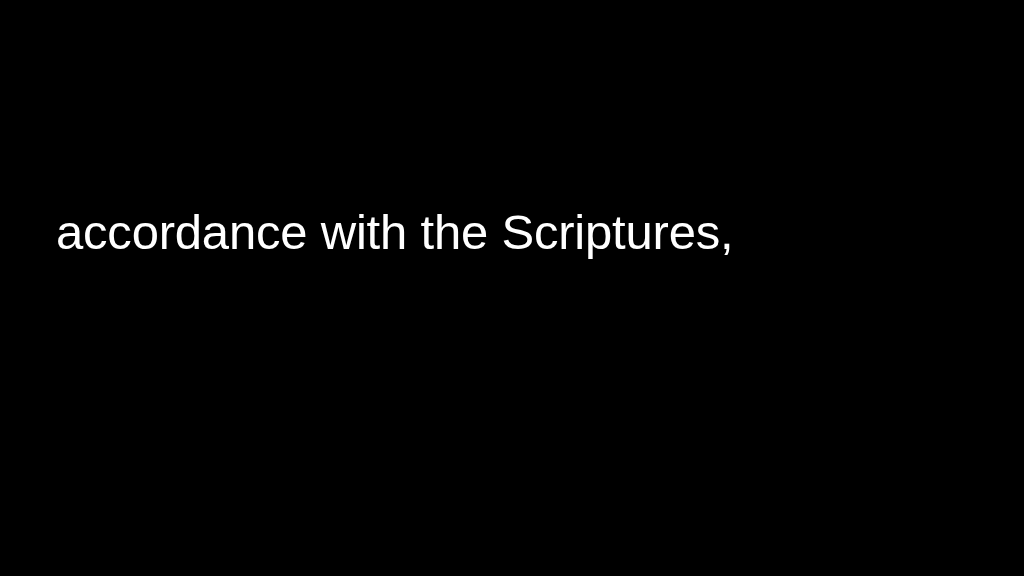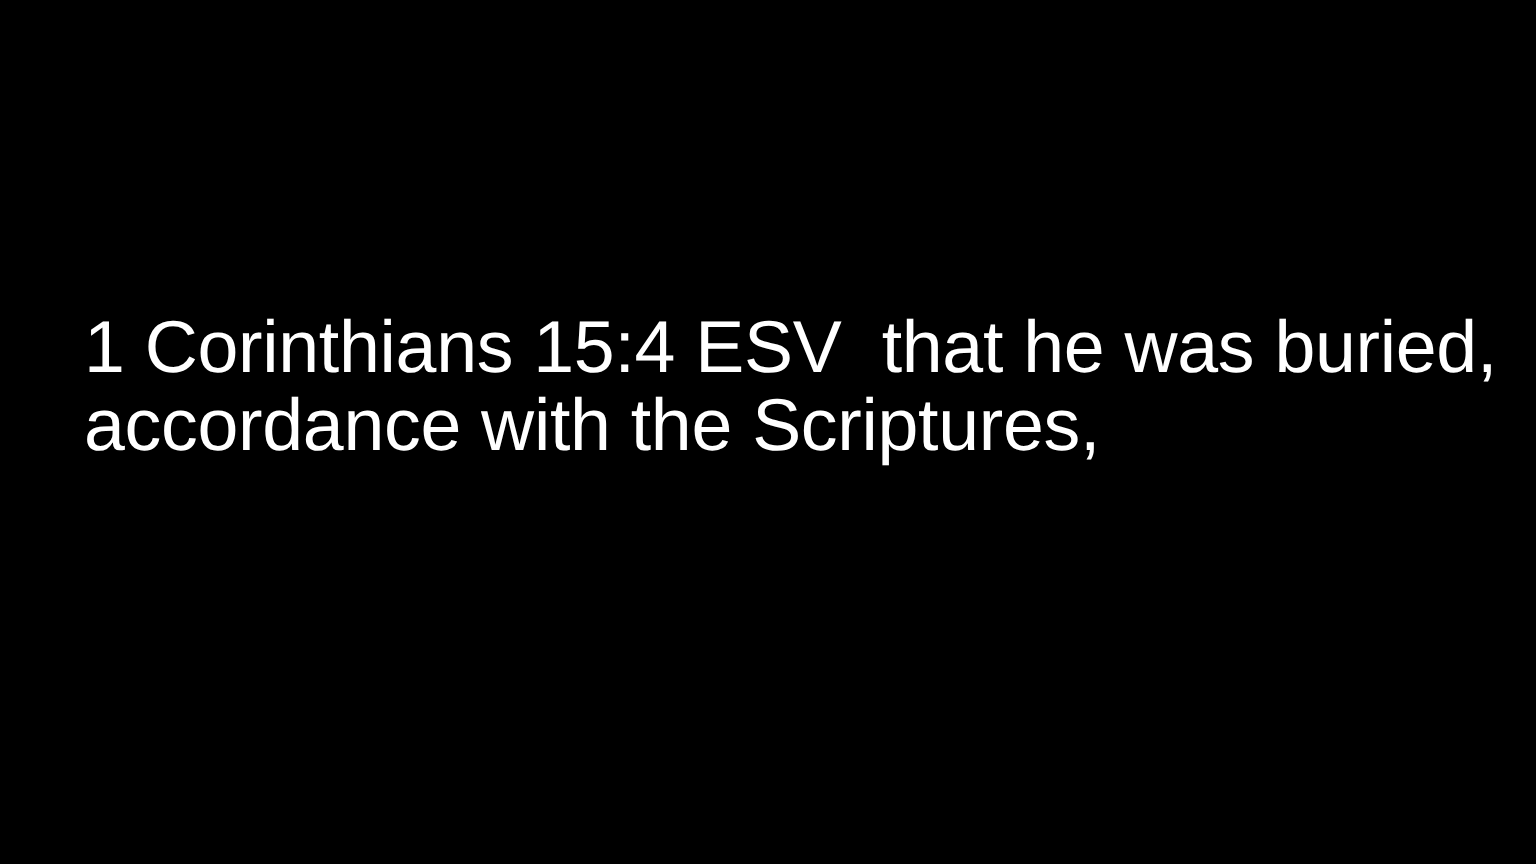--- a/index.html
+++ b/index.html
@@ -36,17 +36,16 @@
     text-align: left;
     -webkit-font-smoothing: antialiased;
   }
 </style>
 </head>
 <body>
 
 <div class="slide">
 
   <div class="verse-block">
-    <div class="verse-line">1 Corinthians 15:4 ESV  that he was buried,</div>
     <div class="verse-line">accordance with the Scriptures,</div>
   </div>
 
 </div>
 
 </body></html>

